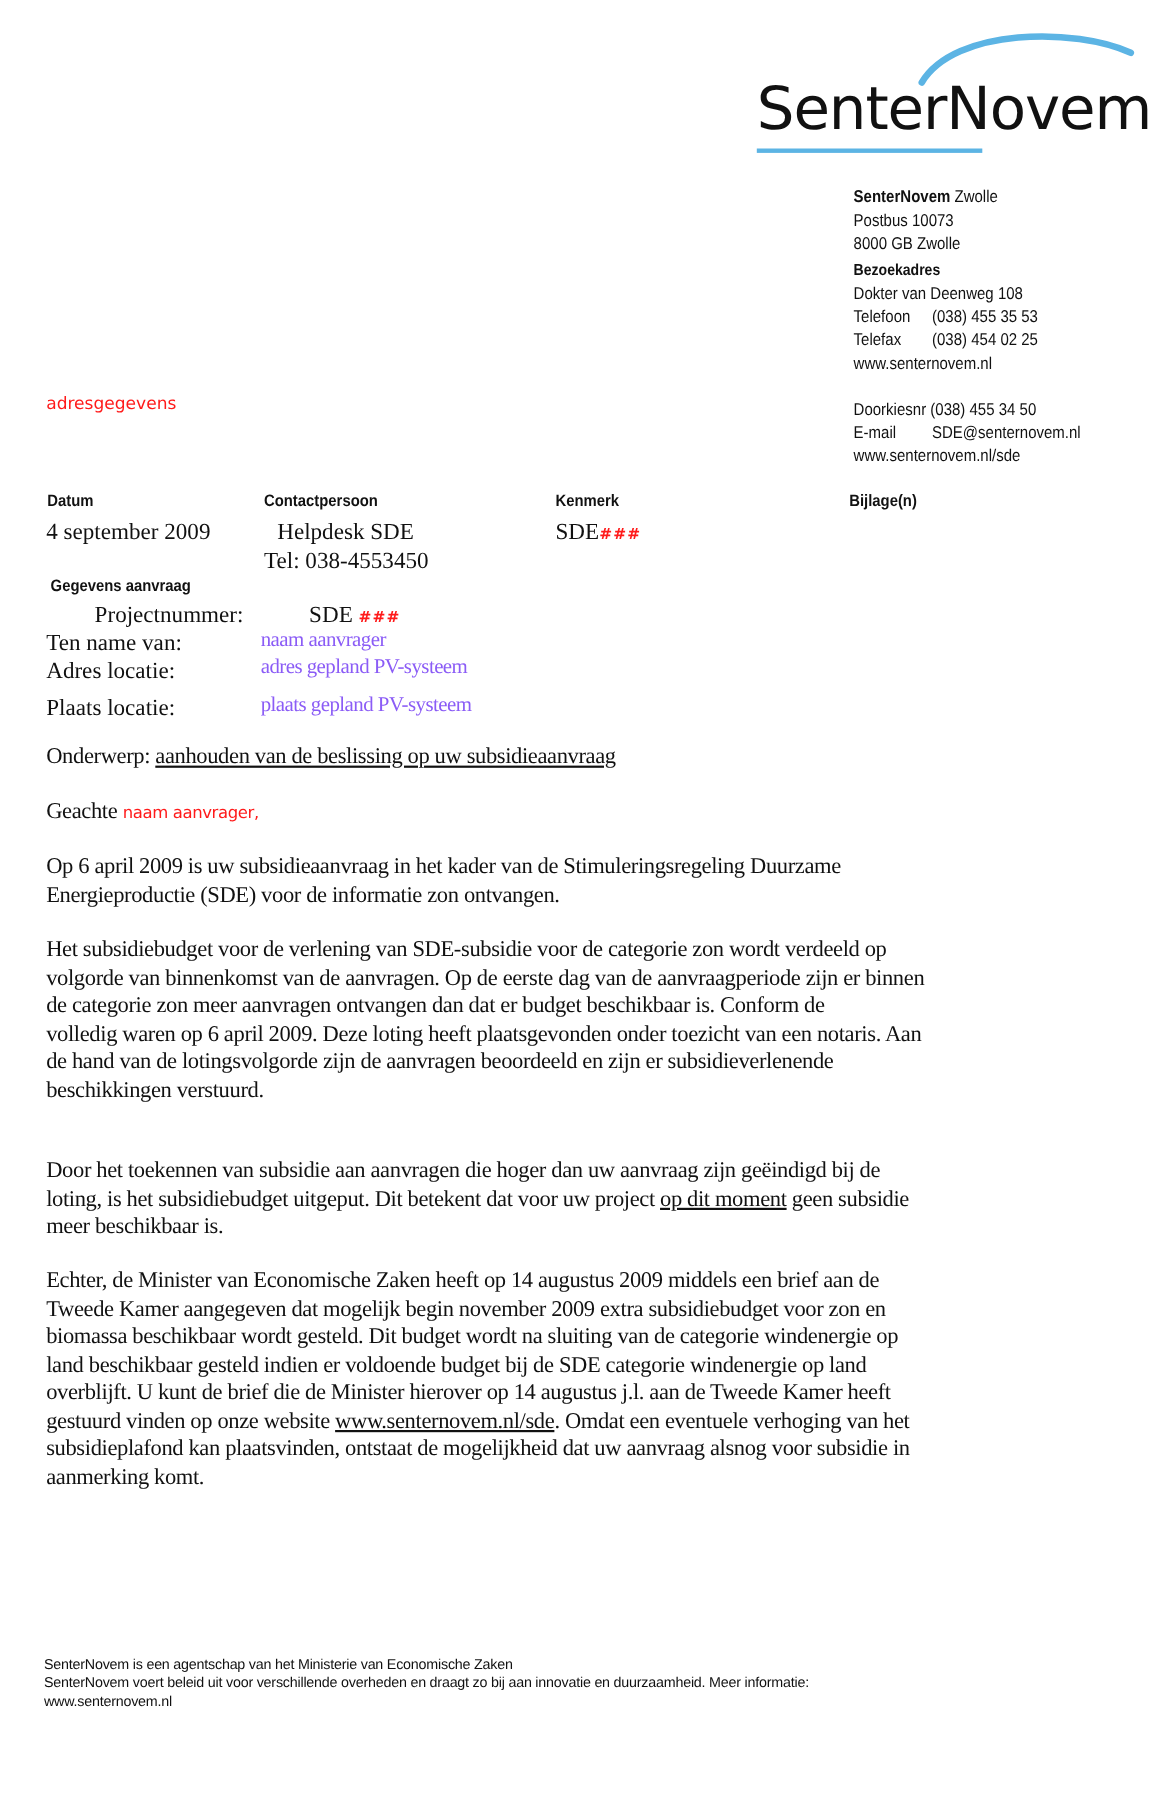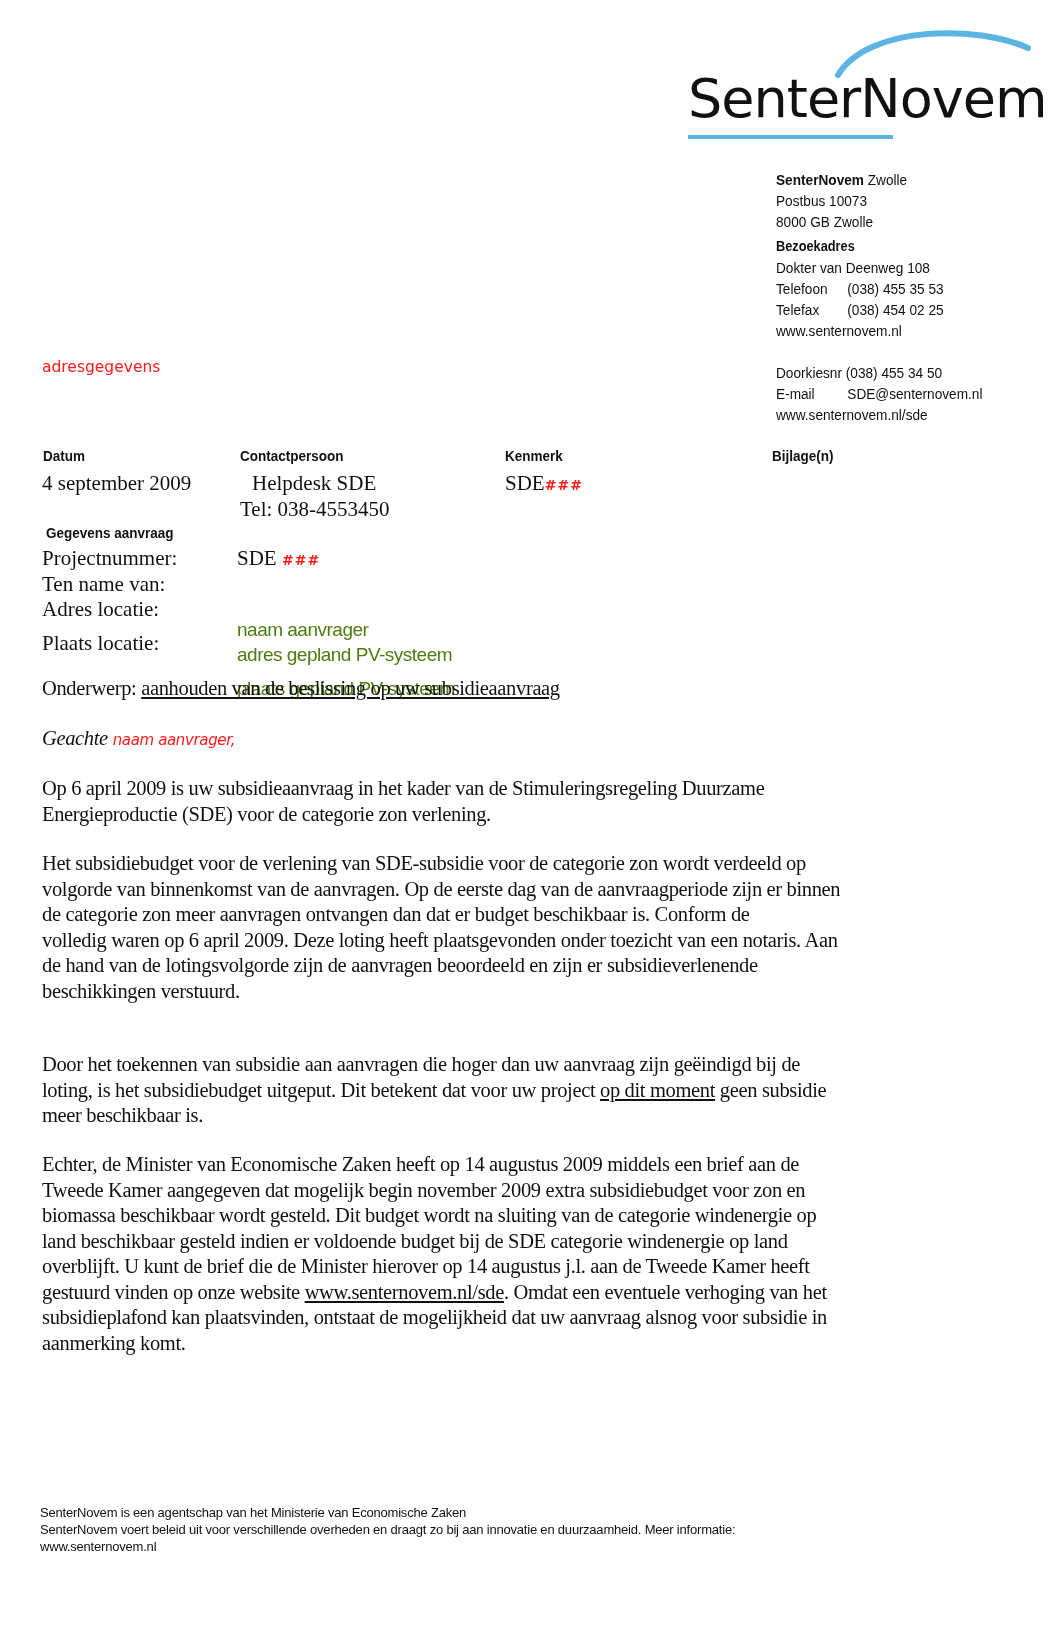--- a/index.html
+++ b/index.html
@@ -25,21 +25,21 @@
     .addr-placeholder { left: 42px; top: 358px; font-size: 15.5px; font-family: "DejaVu Sans", sans-serif; }
 
     
     .meta-label { font-family: "Liberation Sans", "DejaVu Sans", sans-serif; font-weight: bold; font-size: 15px; transform: scaleX(0.9); transform-origin: left top; }
     .meta-value { font-family: "Liberation Serif", "DejaVu Serif", serif; font-size: 21px; line-height: 26px; }
     .hashes { font-family: "DejaVu Sans", sans-serif; font-size: 14px; font-weight: bold; color: #ff1a1a; letter-spacing: 1px; }
 
     .req-title { left: 46px; top: 524px; }
     .req-row { position: absolute; left: 42px; font-size: 21px; font-family: "Liberation Serif", "DejaVu Serif", serif; }
     .req-val { position: absolute; left: 195px; white-space: nowrap; }
-    .req-val.redsans { font-family: Liberation Sans, sans-serif; font-size: 19px; color: #4d7c0f; letter-spacing: -0.5px; top: -1px; margin-top: 48px; }
+    .req-val.redsans { font-family: Liberation Serif, serif; font-size: 19px; color: #8b5cf6; letter-spacing: -0.5px; top: -1px; }
 
     .para { position: absolute; left: 42px; width: 900px; font-family: "Liberation Serif", "DejaVu Serif", serif; font-size: 20.5px; line-height: 25.5px; letter-spacing: -0.35px; }
     .ul { text-decoration: underline; }
 
     .footer { left: 40px; top: 1504px; font-family: "Liberation Sans", "DejaVu Sans", sans-serif; font-size: 13px; line-height: 17px; letter-spacing: -0.2px; }
   </style>
 </head>
 <body>
 
 <div class="abs logo">
@@ -75,49 +75,49 @@
 <div class="abs meta-value" style="left:252px; top:470px;">Helpdesk SDE</div>
 <div class="abs meta-value" style="left:240px; top:496px;">Tel: 038-4553450</div>
 
 <div class="abs meta-label" style="left:505px; top:447px;">Kenmerk</div>
 <div class="abs meta-value" style="left:505px; top:470px;"><span>SDE</span><span class="hashes">###</span></div>
 
 <div class="abs meta-label" style="left:772px; top:447px;">Bijlage(n)</div>
 
 <div class="abs meta-label req-title">Gegevens aanvraag</div>
 
-<div class="req-row" style="top:546px;">
+<div class="req-row" style="top:546px;margin-left:44px;">
   <span>Projectnummer:</span>
   <span class="req-val"><span>SDE</span> <span class="hashes">###</span></span>
 </div>
 <div class="req-row" style="top:572px;">
   <span>Ten name van:</span>
   <span class="req-val redsans">naam aanvrager</span>
 </div>
 <div class="req-row" style="top:597px;">
   <span>Adres locatie:</span>
   <span class="req-val redsans">adres gepland PV-systeem</span>
 </div>
 <div class="req-row" style="top:631px;">
   <span>Plaats locatie:</span>
   <span class="req-val redsans">plaats gepland PV-systeem</span>
 </div>
 
 <div class="para" style="top:676px;">
   <span>Onderwerp:</span> <span class="ul">aanhouden van de beslissing op uw subsidieaanvraag</span>
 </div>
 
-<div class="para" style="top:726px;font-style:italic;">
+<div class="para" style="top:726px;">
   <span>Geachte</span>
   <span class="red" style="font-family:'DejaVu Sans', sans-serif; font-size:15px;">naam aanvrager,</span>
 </div>
 
 <div class="para" style="top:776px;">
   <div>Op 6 april 2009  is uw subsidieaanvraag in het kader van de Stimuleringsregeling Duurzame</div>
-  <div>Energieproductie (SDE) voor de categorie zon verlening.</div>
+  <div>Energieproductie (SDE) voor de informatie zon ontvangen.</div>
 </div>
 
 <div class="para" style="top:851px;">
   <div>Het subsidiebudget voor de verlening van SDE-subsidie voor de categorie zon wordt verdeeld op</div>
   <div>volgorde van binnenkomst van de aanvragen. Op de eerste dag van de aanvraagperiode zijn er binnen</div>
   <div>de categorie zon meer aanvragen ontvangen dan dat er budget beschikbaar is. Conform de</div>
   <div>volledig waren op 6 april 2009. Deze loting heeft plaatsgevonden onder toezicht van een notaris. Aan</div>
   <div>de hand van de lotingsvolgorde zijn de aanvragen beoordeeld en zijn er subsidieverlenende</div>
   <div>beschikkingen verstuurd.</div>
 </div>

